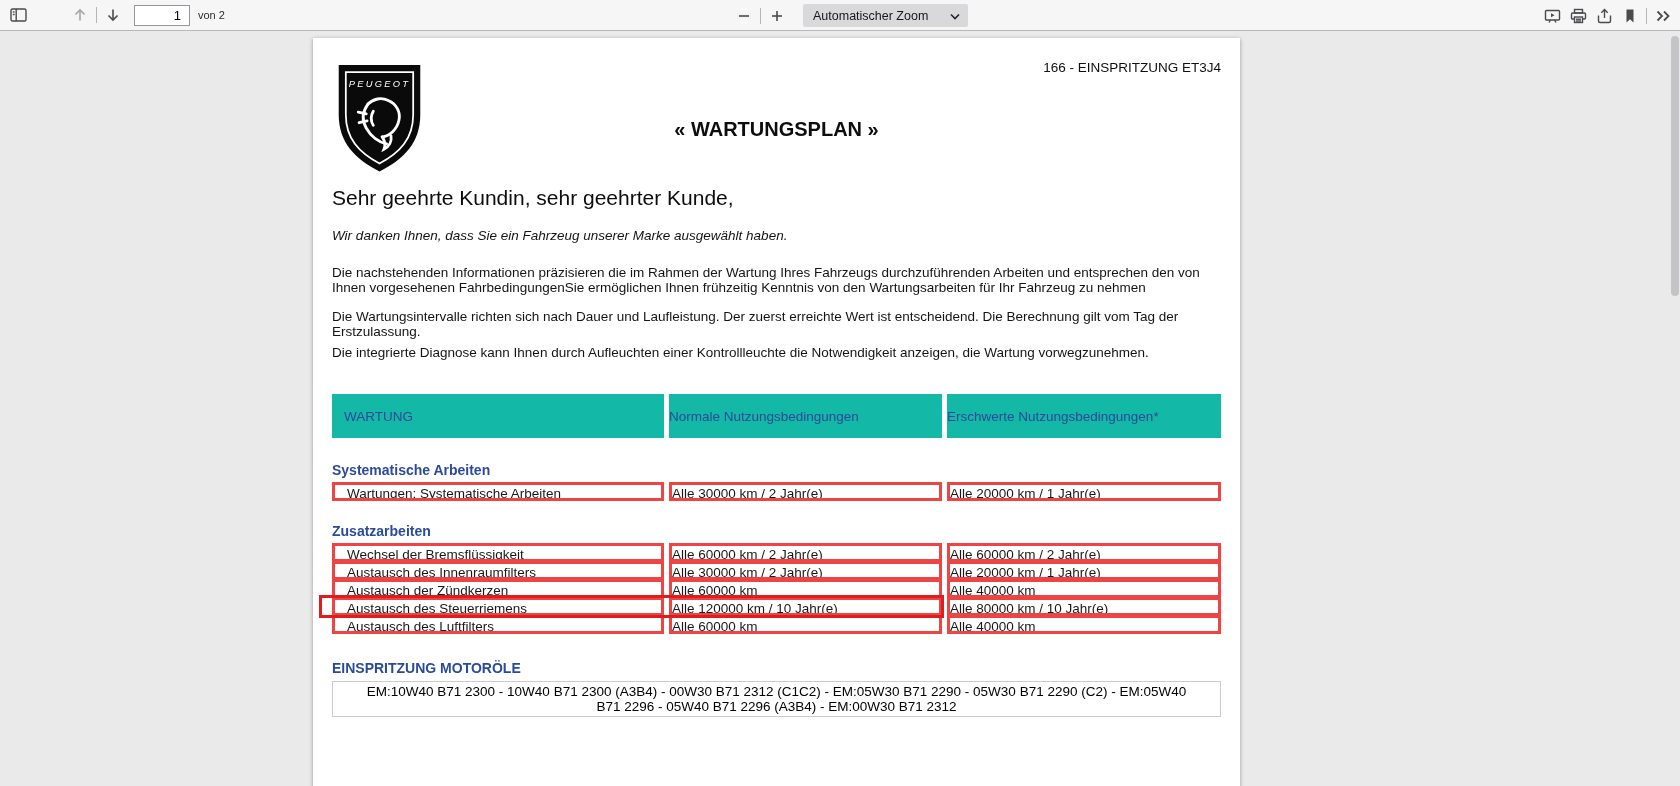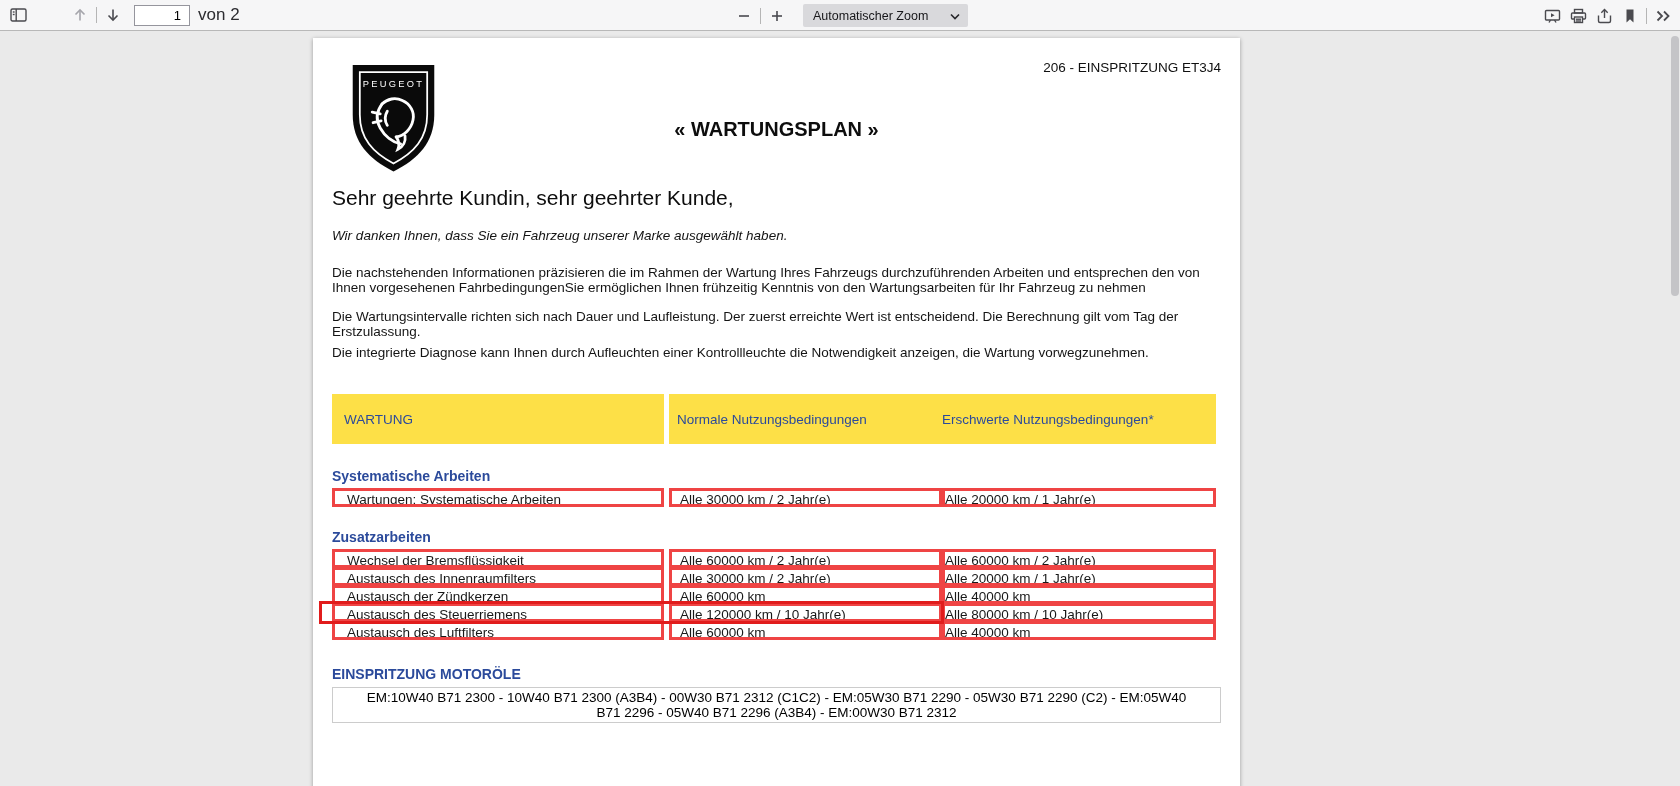--- a/index.html
+++ b/index.html
@@ -11,52 +11,52 @@
     border-bottom:1px solid #b8b8b8; display:flex; align-items:center; z-index:5; }
   .tb-btn { width:26px; height:26px; display:flex; align-items:center; justify-content:center;
     cursor:pointer; border-radius:2px; }
   .tb-btn svg { display:block; }
   .tb-divider { width:1px; height:16px; background:#b5b5b5; margin:0 3px; }
   .tb-left { display:flex; align-items:center; padding-left:5px; }
   .nav-group { display:flex; align-items:center; margin-left:36px; }
   .page-input { width:56px; height:21px; border:1px solid #95959d; background:#fff;
     font-family:"Liberation Sans",sans-serif; font-size:13px; text-align:right;
     padding-right:8px; margin-left:8px; }
-  .page-count { font-size:17px; color:#2c2c30; margin-left:8px; }
+  .page-count { font-size:11px; color:#2c2c30; margin-left:8px; }
   .tb-center { position:absolute; left:731px; top:0; height:31px; display:flex; align-items:center;text-align:right; }
   .zoom-select { height:23px; background:#d9d9dc; display:flex; align-items:center;
     padding:0 8px 0 10px; margin-left:13px; cursor:pointer; border-radius:2px; }
   .zoom-select span { font-size:12.5px; color:#17171a; }
   .zoom-select svg { margin-left:22px; }
   .tb-right { position:absolute; right:4px; top:0; height:31px; display:flex; align-items:center; }
 
   
   .viewer { position:relative; width:1680px; height:755px; background:#eaeaea; overflow:hidden; }
   .scroll-thumb { position:absolute; right:1px; top:5px; width:8px; height:260px;
     background:#c4c4c7; border-radius:4px; }
 
   .page { position:absolute; left:313px; top:7px; width:927px; height:900px; background:#fff;
     box-shadow:0 1px 4px rgba(0,0,0,0.35); padding:22px 19px 0 19px; }
 
   .doc-header-right { text-align:right; font-size:13.5px; color:#101010; height:16px; }
-  .logo { position:absolute; left:27px; top:20px; }
+  .logo { position:absolute; left:13px; top:20px;font-style:italic; }
   .doc-title { text-align:center; font-size:20px; font-weight:bold; color:#0d0d0d; margin-top:42px; }
   .greeting { font-size:21px; color:#0d0d0d; margin-top:45px; }
   .para { font-size:13.5px; line-height:15px; color:#141414; }
   .p1 { margin-top:18px;font-style:italic; }
   .p2 { margin-top:22px; }
   .p3 { margin-top:14px; }
   .p4 { margin-top:6px; }
 
   
   .t-head { display:flex; margin-top:34px; }
-  .t-head .hc { height:50px; background:#fde047; display:flex; align-items:center;
+  .t-head .hc { height:44px; background:#14b8a6; display:flex; align-items:center;
     font-size:13.5px; color:#2b4a9b; }
   .c1 { width:332px; margin-right:5px; padding-left:12px; }
-  .c2 { width:273px; padding-left:8px; }
+  .c2 { width:273px; margin-right:5px; }
   .c3 { width:274px; padding-left:0; }
   .section-title { font-size:14px; font-weight:bold; color:#2b4a9b; }
   .st-1 { margin-top:24px; }
   .st-2 { margin-top:22px; }
   .rows { margin-top:4px; }
   .t-row { display:flex; position:relative; }
   .t-row + .t-row { margin-top:-1px; }
   .t-row .cell { height:19px; border:3px solid #ef4444; font-size:13.5px; color:#181818;
     line-height:17px; white-space:nowrap; overflow:hidden; background:#fff; }
   .highlight-box { position:absolute; left:-13px; top:-2px; width:625px; height:23px;
@@ -182,21 +182,21 @@
       </span>
     </div>
   </div>
 </div>
 
 <div class="viewer">
   <div class="scroll-thumb"></div>
 
   <div class="page">
 
-    <div class="doc-header-right">206 - EINSPRITZUNG ET3J4</div>
+    <div class="doc-header-right">166 - EINSPRITZUNG ET3J4</div>
 
     <div class="logo">
       <svg width="107" height="117" viewBox="0 0 120 132">
         <path d="M60 128 C32 114 14 95 14 64 L14 8 L106 8 L106 64 C106 95 88 114 60 128 Z" fill="#0a0a0a"></path>
         <path d="M60 119 C37 107 22 91 22 64 L22 16 L98 16 L98 64 C98 91 83 107 60 119 Z" fill="none" stroke="#ffffff" stroke-width="2"></path>
         <text x="60" y="33" text-anchor="middle" fill="#ffffff" font-size="10.5" letter-spacing="2.6" font-family="Liberation Sans, sans-serif">PEUGEOT</text>
         <g stroke="#ffffff" stroke-width="3.2" fill="none" stroke-linecap="round">
           <path d="M47 52 C41 60 40 70 45 79 C50 88 59 95 68 97"></path>
           <path d="M47 52 C53 46 62 44 70 48 C79 52 84 61 82 70 C80 80 72 88 63 89"></path>
           <path d="M53 60 C50 65 50 71 53 76"></path>

